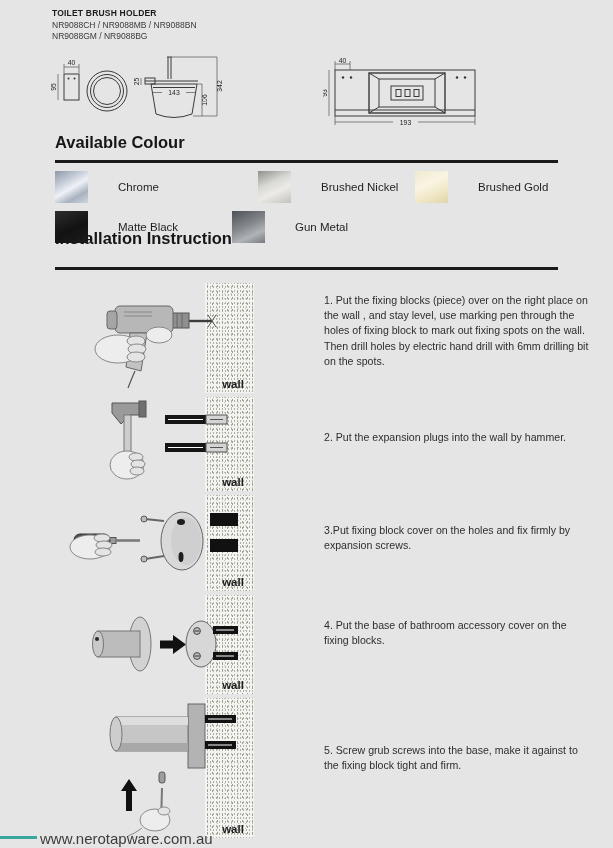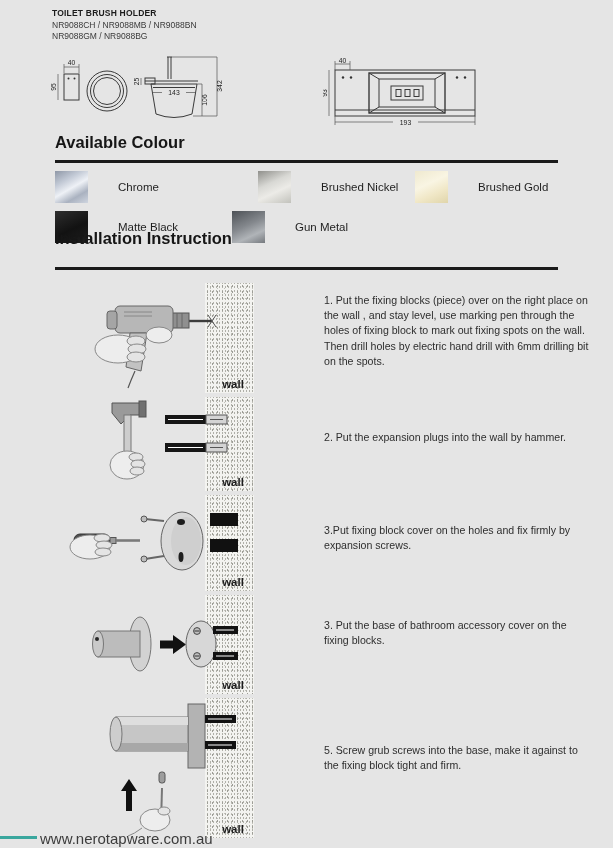--- a/index.html
+++ b/index.html
@@ -301,21 +301,21 @@
           <circle cx="137" cy="61" r="3.4" fill="#bfbfbf" stroke="#444"></circle>
           <line x1="134.5" y1="61" x2="139.5" y2="61" stroke="#333"></line>
           <rect x="153" y="31" width="25" height="8" fill="#111"></rect>
           <line x1="156" y1="35" x2="174" y2="35" stroke="#fff" stroke-width="1"></line>
           <rect x="153" y="57" width="25" height="8" fill="#111"></rect>
           <line x1="156" y1="61" x2="174" y2="61" stroke="#fff" stroke-width="1"></line>
         </g>
       </svg>
       <div class="wall-word">wall</div>
     </div>
-    <div class="step-text" style="top:23px;">3. Put the base of bathroom accessory cover on the fixing blocks.</div>
+    <div class="step-text" style="top:23px;">4. Put the base of bathroom accessory cover on the fixing blocks.</div>
   </div>
 
   <div class="step" style="top:698px;height:140px;">
     <div class="fig">
       <div class="wall"></div>
       <svg class="art" width="200" height="140" viewBox="0 0 200 140">
         <g>
           <rect x="128" y="6" width="17" height="64" fill="#b3b3b3" stroke="#666"></rect>
           <rect x="145" y="17" width="31" height="8" fill="#111"></rect>
           <line x1="148" y1="21" x2="172" y2="21" stroke="#fff" stroke-width="1"></line>

